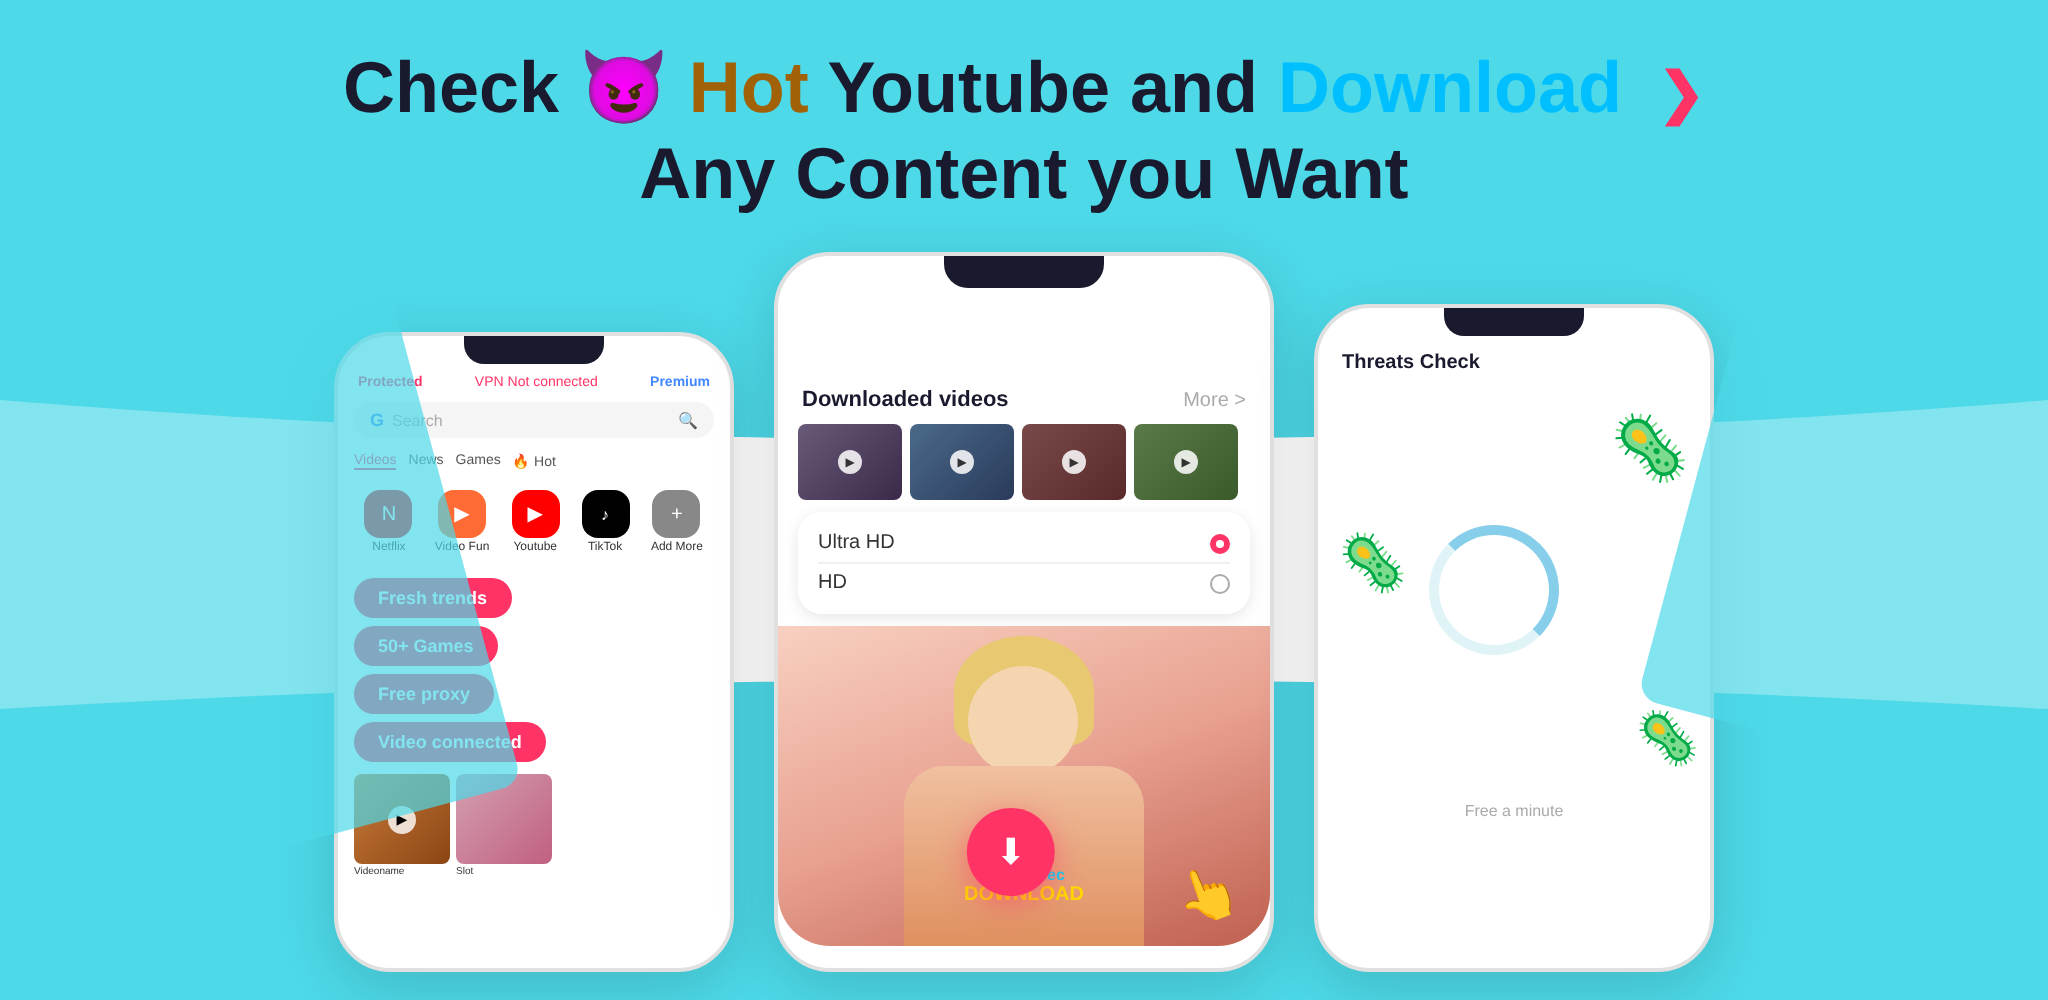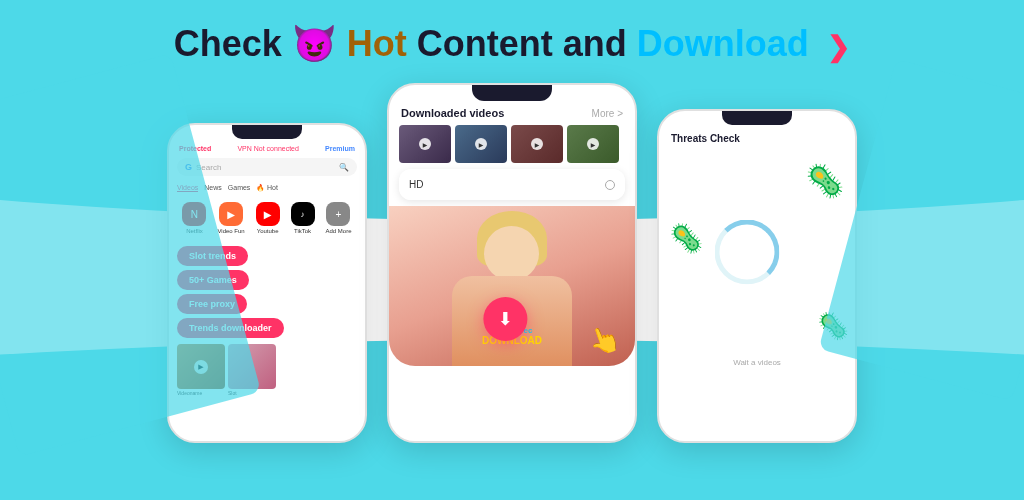--- a/index.html
+++ b/index.html
@@ -223,20 +223,21 @@
     }
 
     .downloaded-header {
       display: flex;
       justify-content: space-between;
       align-items: center;
       padding: 22px 12px 6px;
       font-size: 11px;
       font-weight: bold;
       color: #1a1a2e;
+      margin-top: 44px;
     }
     .more-link { color: #aaa; font-size: 10px; font-weight: normal; }
 
     .video-thumbs-row {
       display: flex;
       gap: 4px;
       padding: 0 10px;
     }
     .vid-thumb {
       width: 52px; height: 38px;
@@ -342,24 +343,25 @@
   <div class="bg-cyan"></div>
   <div class="bg-cyan-bottom"></div>
   <div class="bg-shape-left"></div>
   <div class="bg-shape-right"></div>
 
   <div class="header-section">
     <div class="headline-1">
       <span>Check </span>
       <span>😈</span>
       <span class="hot">Hot</span>
-      <span> Content and </span>
+      <span> Youtube and </span>
       <span class="download-word">Download</span>
       <span class="arrow-icon">❮</span>
     </div>
+    <div class="headline-2">Any Content you Want</div>
   </div>
 
   <div class="phones-section">
 
     <div class="phone phone-left">
       <div class="notch"></div>
       <div class="status-bar">
         <span class="protected">Protected</span>
         <span class="vpn">VPN Not connected</span>
         <span class="premium">Premium</span>
@@ -391,24 +393,24 @@
         <div class="app-icon-item">
           <div class="app-icon-circle tiktok" style="font-size:8px;">♪</div>
           <span>TikTok</span>
         </div>
         <div class="app-icon-item">
           <div class="app-icon-circle addmore">+</div>
           <span>Add More</span>
         </div>
       </div>
       <div class="feature-pills">
-        <div class="pill">Slot trends</div>
+        <div class="pill">Fresh trends</div>
         <div class="pill">50+ Games</div>
         <div class="pill">Free proxy</div>
-        <div class="pill">Trends downloader</div>
+        <div class="pill">Video connected</div>
       </div>
       <div class="thumb-row">
         <div>
           <div class="thumb thumb-1">
             <div style="position:absolute;top:50%;left:50%;transform:translate(-50%,-50%);width:14px;height:14px;background:rgba(255,255,255,0.8);border-radius:50%;display:flex;align-items:center;justify-content:center;font-size:7px;">▶</div>
           </div>
           <div class="thumb-label">Videoname</div>
         </div>
         <div>
           <div class="thumb thumb-2"></div>
@@ -432,20 +434,24 @@
         </div>
         <div class="vid-thumb vt3">
           <div class="play-btn">▶</div>
         </div>
         <div class="vid-thumb vt4">
           <div class="play-btn">▶</div>
         </div>
       </div>
       <div class="resolution-panel">
         <div class="resolution-row">
+          <span>Ultra HD</span>
+          <div class="radio-circle selected"></div>
+        </div>
+        <div class="resolution-row">
           <span>HD</span>
           <div class="radio-circle"></div>
         </div>
       </div>
 
       <div style="position:relative;height:160px;overflow:hidden;border-radius:0 0 26px 26px;background:linear-gradient(160deg,#f8d0c0,#e8a090,#c06050);">
 
         <div style="position:absolute;top:5px;left:50%;transform:translateX(-50%);width:80px;height:90px;">
           <div style="width:70px;height:55px;background:#e8c870;border-radius:50% 50% 20% 20%;position:absolute;top:0;left:5px;"></div>
           <div style="width:55px;height:55px;background:#f5d5b0;border-radius:50%;position:absolute;top:15px;left:12px;"></div>
@@ -470,18 +476,18 @@
         <div style="position:absolute;top:10px;right:10px;font-size:32px;color:#22aa22;">🦠</div>
 
         <div style="position:absolute;top:70px;left:10px;font-size:28px;color:#22aa22;">🦠</div>
 
         <div style="position:absolute;bottom:10px;right:5px;font-size:26px;color:#22aa22;">🦠</div>
 
         <div style="position:absolute;top:50%;left:45%;transform:translate(-50%,-50%);width:65px;height:65px;border-radius:50%;border:5px solid #e0f4f8;border-top:5px solid #87CEEB;border-right:5px solid #87CEEB;"></div>
       </div>
 
       <div style="text-align:center;padding:6px;">
-        <div style="font-size:8px;color:#aaa;">Wait a videos</div>
+        <div style="font-size:8px;color:#aaa;">Free a minute</div>
       </div>
     </div>
 
   </div>
 </div>
 
 </body></html>

